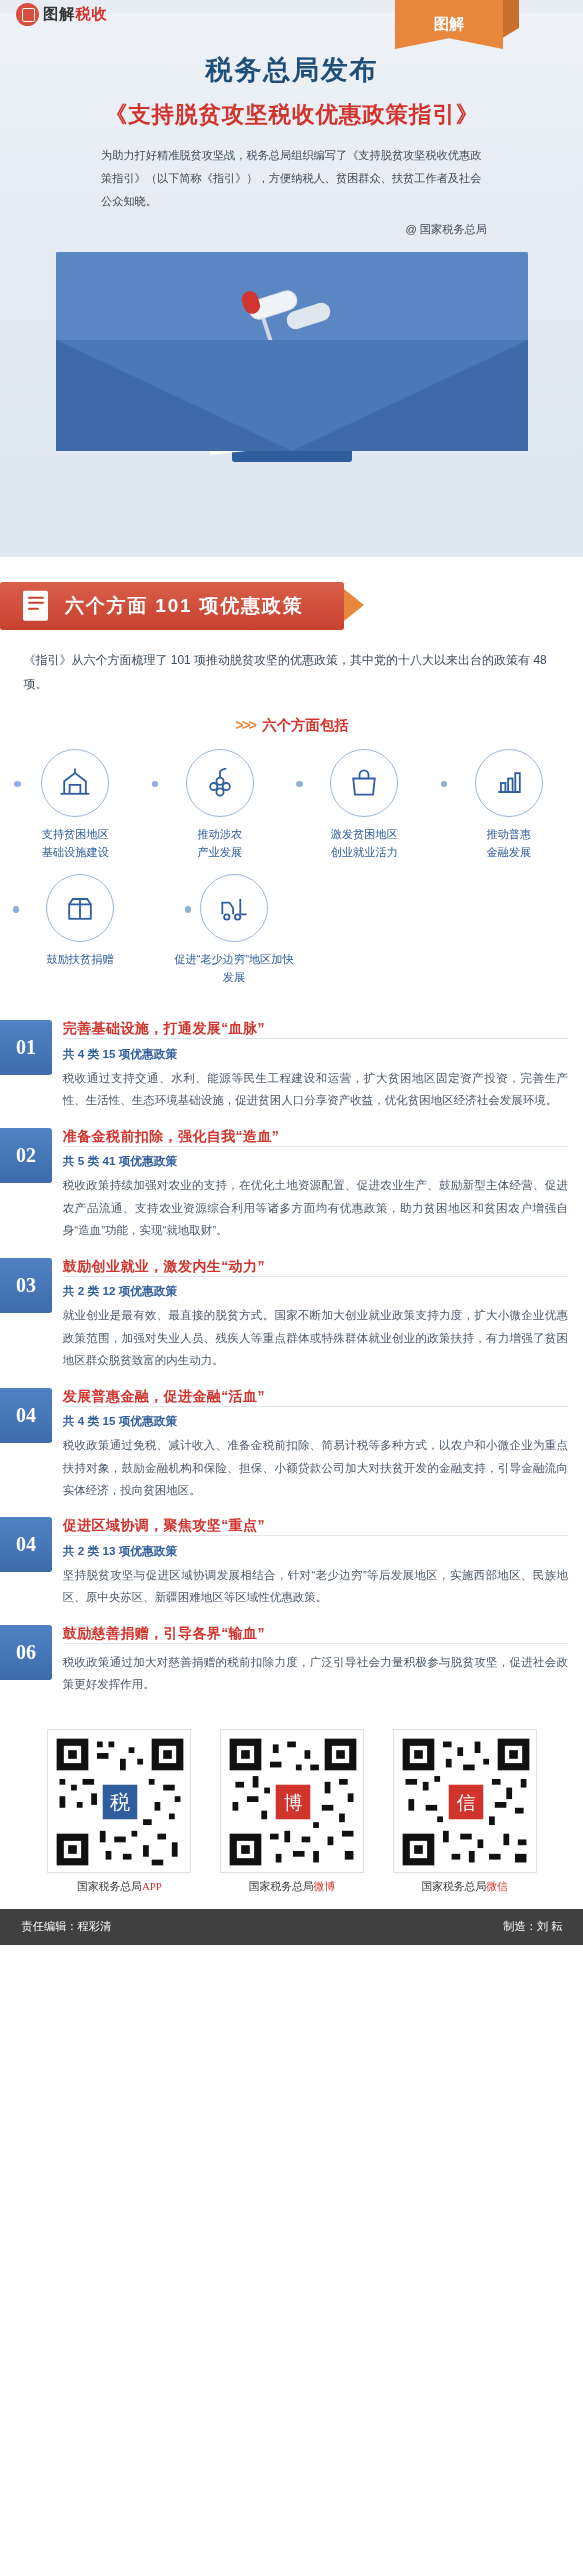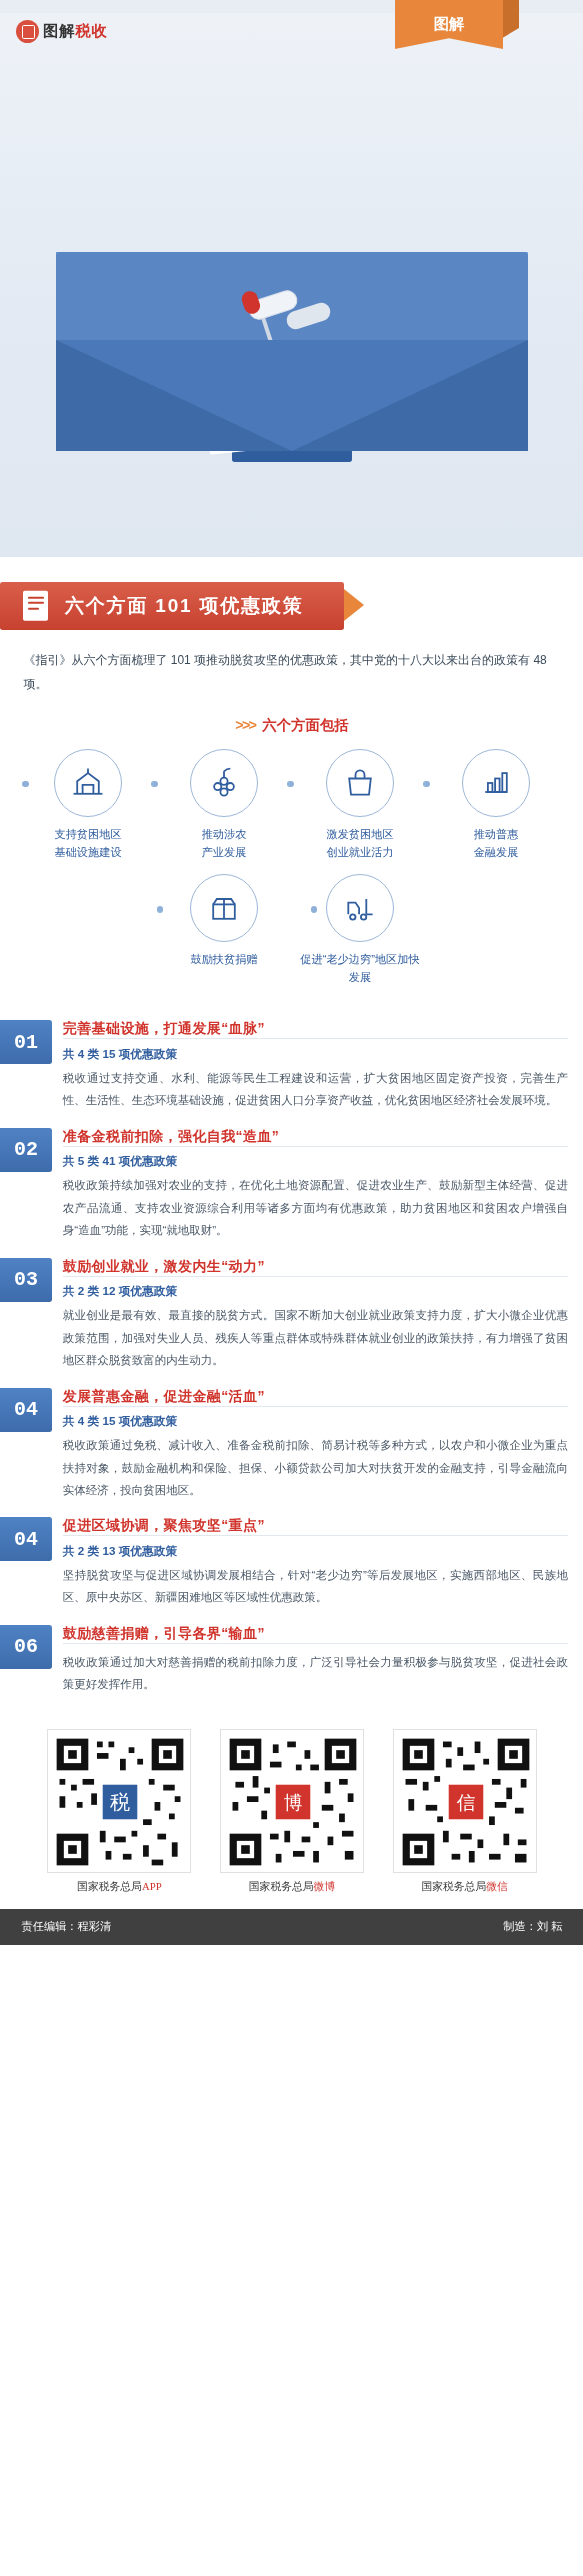--- a/index.html
+++ b/index.html
@@ -16,21 +16,21 @@
     position: relative;
     height: 557px;
     background: linear-gradient(180deg,#eef2f7 0%, #e3eaf3 55%, #dfe7f1 100%);
     overflow: hidden;
   }
   .hero-topstripe {
     position:absolute; left:0; top:0; width:584px; height:12.6px;
     background:#e8edf4;
   }
   .logo {
-    position: absolute; left: 16px; top: 20px;
+    position: absolute; left: 16px; top: 3px;
     display: flex; align-items: center; gap: 3.6px;
   }
   .logo-mark {
     width: 23.4px; height: 23.4px; border-radius: 50%;
     background: #d94f3d; position: relative;
   }
   .logo-mark:after{
     content:""; position:absolute; left:6.3px; top:5.4px;
     width:10.8px;height:11.7px;border:1.8px solid #fff;border-radius:1.8px;
   }
@@ -162,42 +162,42 @@
   }
 
   .arrow-head {
     margin: 20px 0 5.4px; text-align: center;
     font-size: 14.4px; font-weight: bold; color: #d0342c;
   }
   .arrow-head .chev { color: #e8873b; letter-spacing: -1.8px; margin-right: 7.2px; font-weight:bold;}
 
   
   .icon-grid{ padding: 9px 18px 3.6px; position:relative;}
-  .icon-row{ display:flex; justify-content:center; gap: 12px; margin-bottom: 12.6px;}
+  .icon-row{ display:flex; justify-content:flex-start; gap: 30px; margin-bottom: 12.6px;}
   .icon-cell{ width: 124px; text-align:center; position:relative;}
   .icon-circle{
     width:68px;height:68px;border-radius:50%;
     border:1.8px solid #9db6d8; margin: 0 auto 9px;
     display:flex;align-items:center;justify-content:center;
     background:#fff;
   }
   .icon-circle svg{ width:36px;height:36px; }
   .icon-label{ font-size: 11.2px; line-height:1.6; color:#2f5d9e;}
   .dot{ width:6.3px;height:6.3px;border-radius:50%;background:#8fb0d8; position:absolute; top:32px;}
 
   
   .sections{ padding: 9px 0 10.8px; }
   .sec{ display:flex; align-items:flex-start; padding: 8px 16px 8px 0; }
   .sec-num{
-    width: 52px; min-width:52px; height: 44px; margin-right: 10.8px;
+    width: 52px; min-width:52px; height: 55px; margin-right: 10.8px;
     background: linear-gradient(180deg,#4f82c4 0%, #3e6cab 100%);
     color:#fff; font-size: 20px; font-weight:bold;
     display:flex;align-items:center;justify-content:center;
     border-radius: 0 2.7px 2.7px 0;
-    font-family:Liberation Mono, monospace;
+    font-family:Liberation Serif, serif;
   }
   .sec-body{ flex:1; }
   .sec-title{
     font-size: 14px; font-weight: bold; color:#d0342c; letter-spacing:0.4px;
     padding-bottom: 0; border-bottom: 0.9px solid #e3e8ef; margin-bottom: 7.2px;
   }
   .sec-count{ font-size: 11.7px; font-weight:bold; color:#2f5d9e; margin-bottom:5.4px;}
   .sec-text{ font-size: 11.5px; line-height: 1.95; color:#4a5867; text-align:justify;}
 
   
@@ -227,21 +227,29 @@
     <div class="logo">
       <span class="logo-mark"></span>
       <span class="logo-text">
         <span>图解</span><span class="red">税收</span>
       </span>
     </div>
 
     <div class="ribbon-shadow"></div>
     <div class="ribbon">图解</div>
 
-
+    <div class="hero-title-wrap">
+      <div class="hero-title">税务总局发布</div>
+      <div class="hero-subtitle">《支持脱贫攻坚税收优惠政策指引》</div>
+    </div>
+
+    <div class="hero-desc">
+      <div>为助力打好精准脱贫攻坚战，税务总局组织编写了《支持脱贫攻坚税收优惠政策指引》（以下简称《指引》），方便纳税人、贫困群众、扶贫工作者及社会公众知晓。</div>
+      <div class="hero-source">@ 国家税务总局</div>
+    </div>
 
     <div class="illus">
       <div class="env-flapL"></div>
       <div class="env-flapR"></div>
       <div class="env-back"></div>
       <div class="podium-top"></div>
       <div class="podium"></div>
       <div class="flagpole"></div>
       <div class="flag"></div>
       <div class="paper"></div>

